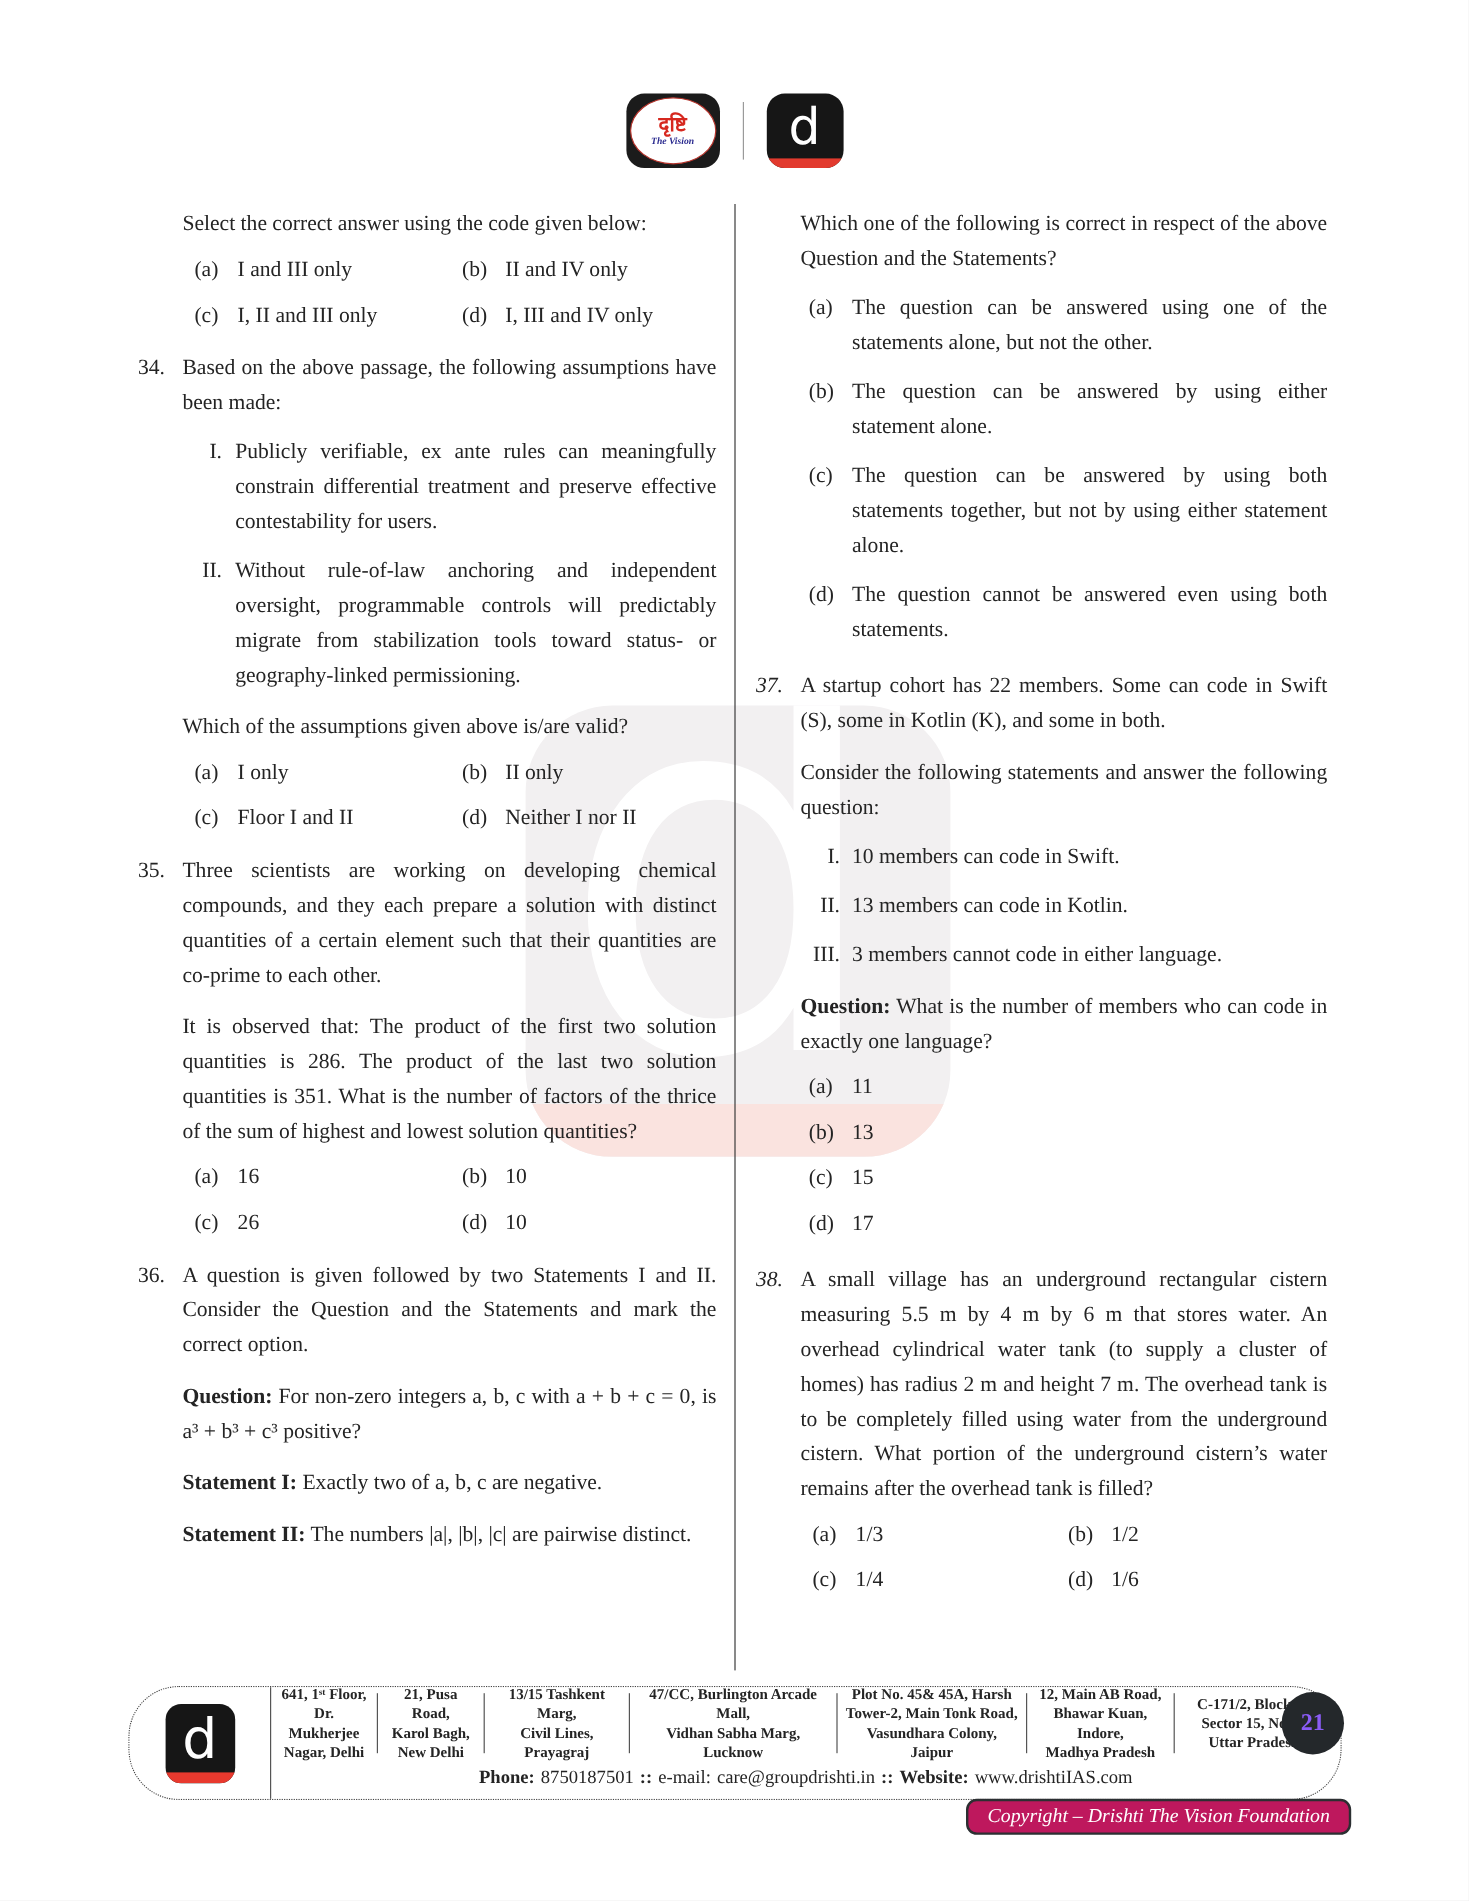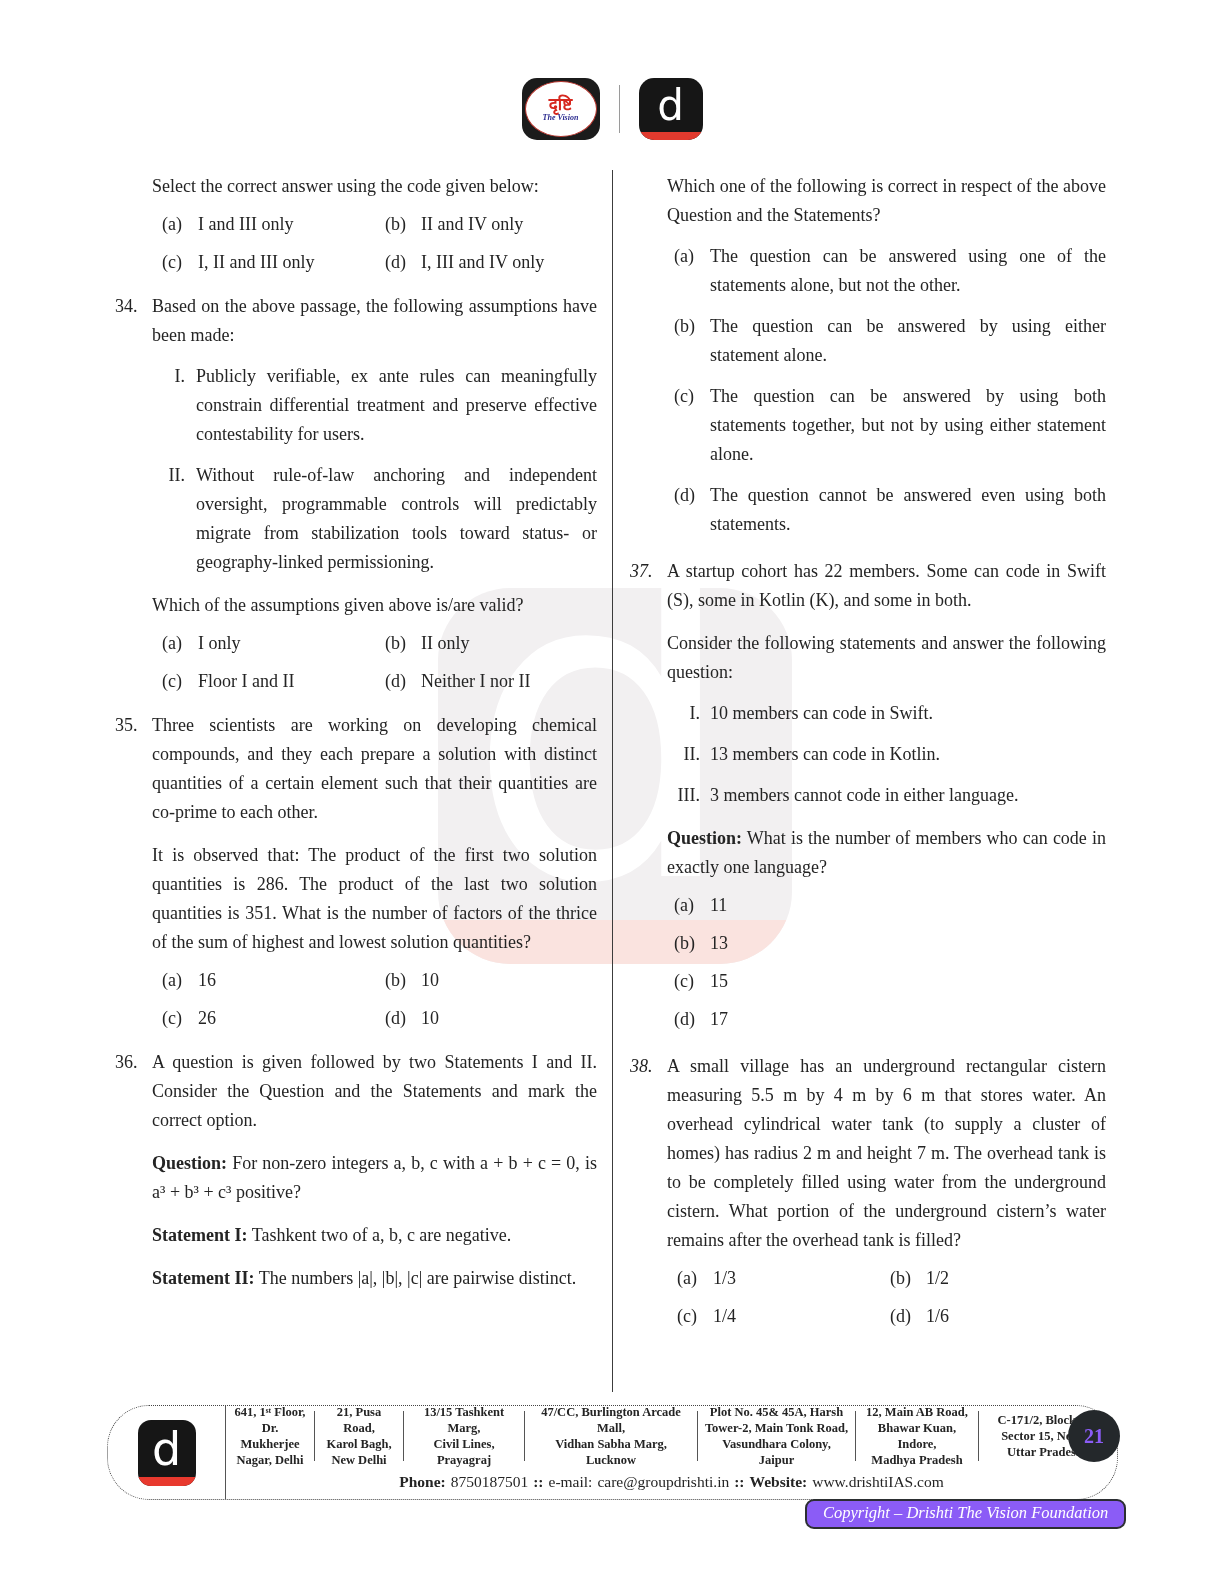--- a/index.html
+++ b/index.html
@@ -70,21 +70,21 @@
   .frow{height:59px;display:flex;align-items:center;}
   .fcell{white-space:pre-line;text-align:center;font-weight:bold;font-size:12.5px;line-height:16px;
          padding:0 6px;box-sizing:border-box;flex:none;display:flex;align-items:center;justify-content:center;height:50px;}
   .fcell + .fcell{border-left:1px solid #555;}
   .fc1{width:88px;} .fc2{width:89px;} .fc3{width:121px;} .fc4{width:173px;}
   .fc5{width:158px;} .fc6{width:123px;} .fc7{width:133px;border-right:none;}
   .fphone{flex:1;display:flex;align-items:center;justify-content:center;font-size:15.5px;gap:5px;}
   .pagenum{position:absolute;left:1068px;top:1410px;width:52px;height:52px;border-radius:50%;
            background:#24282b;color:#8b5cf6;font-weight:bold;font-size:20px;display:flex;align-items:center;
            justify-content:center;z-index:3;}
-  .copyright{position:absolute;left:805px;top:1499px;z-index:3;background:#8b5cf6;border:2px solid #2c2f32;
+  .copyright{position:absolute;left:805px;top:1499px;z-index:3;background:#be185d;border:2px solid #2c2f32;
              border-radius:9px;color:#fff;font-style:italic;font-size:16.5px;padding:2px 16px 4px 16px;}
 </style>
 </head>
 <body>
 
 <div class="page">
 
   <div class="header">
     <div class="logo-oval-box">
       <div class="logo-oval">
@@ -178,21 +178,21 @@
     <div class="qblock">
       <span class="qnum">36.</span>
       <div class="qbody justify">A question is given followed by two Statements I and II. Consider the Question and the Statements and mark the correct option.</div>
     </div>
     <div class="sub justify">
       <b>Question:</b>
       <span>For non-zero integers a, b, c with a + b + c = 0, is a³ + b³ + c³ positive?</span>
     </div>
     <div class="sub justify">
       <b>Statement I:</b>
-      <span>Tashkent two of a, b, c are negative.</span>
+      <span>Exactly two of a, b, c are negative.</span>
     </div>
     <div class="sub justify">
       <b>Statement II:</b>
       <span>The numbers |a|, |b|, |c| are pairwise distinct.</span>
     </div>
   </section>
 
   <section class="col right">
 
     <div class="sub justify" style="margin-left:37px;margin-top:0;">Which one of the following is correct in respect of the above Question and the Statements?</div>

